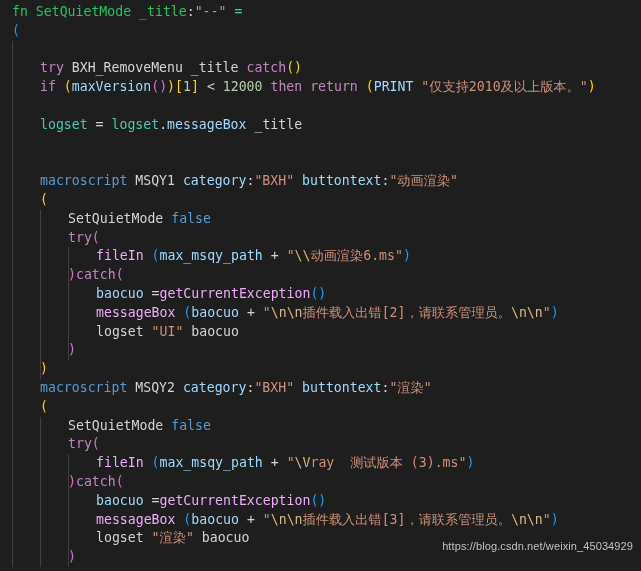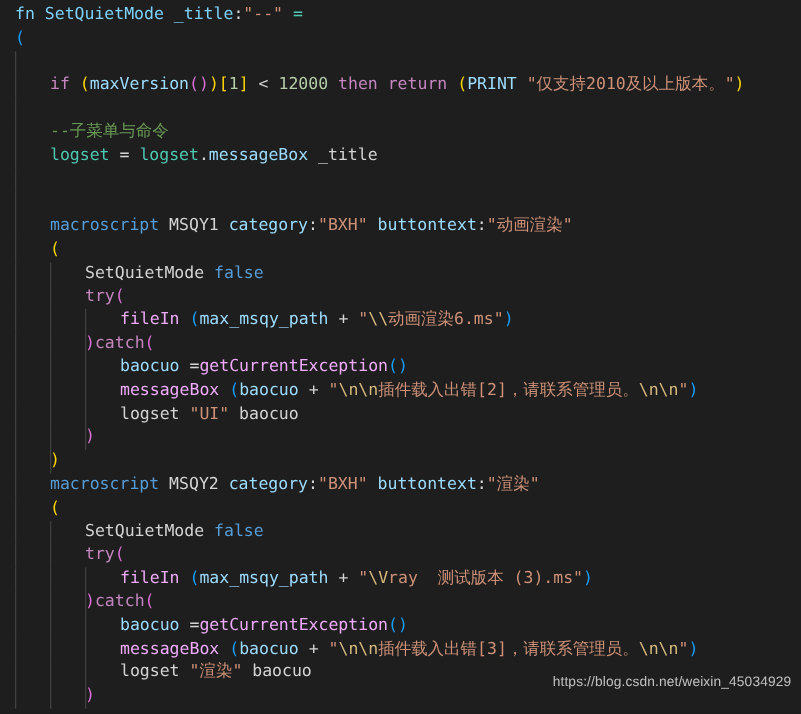--- a/index.html
+++ b/index.html
@@ -47,21 +47,21 @@
     top: 0;
     width: 1px;
     height: 18.8px;
     background: #404040;
   }
   .g0 { left: 12px; }
   .g1 { left: 40px; }
   .g2 { left: 68px; }
 
   
-  .c-def      { color: #7dd3fc; margin-top: 36px; }  
+  .c-def      { color: #22c55e; margin-top: 36px; }  
   .c-kw       { color: #c586c0; }  
   .c-plain    { color: #d4d4d4; }  
   .c-fn       { color: #9cdcfe; }  
   .c-call     { color: #f0abfc; }  
   .c-str      { color: #ce9178; }  
   .c-esc      { color: #d7ba7d; }  
   .c-num      { color: #b5cea8; }  
   .c-cmt      { color: #6a9955; }  
   .c-type     { color: #4ec9b0; }  
   .c-blue     { color: #569cd6; text-align: right; }  
@@ -81,23 +81,23 @@
   }
 </style>
 </head>
 <body>
 
 <div id="editor">
   <div class="code-lines" id="code-lines">
       <div class="line"><span style="padding-left: 0px; display: inline-block;"><span class="c-def">fn</span><span class="c-plain"> </span><span class="c-def">SetQuietMode</span><span class="c-plain"> </span><span class="c-def">_title</span><span class="c-plain">:</span><span class="c-str">"--"</span><span class="c-plain"> </span><span class="c-type">=</span></span></div>
       <div class="line"><span style="padding-left: 0px; display: inline-block;"><span class="c-br3">(</span></span></div>
       <div class="line"><span class="guide g0"></span><span style="padding-left: 0px; display: inline-block;"></span></div>
+      <div class="line"><span class="guide g0"></span><span style="padding-left: 28px; display: inline-block;"><span class="c-kw">try</span><span class="c-plain"> BXH_RemoveMenu _title </span><span class="c-kw">catch</span><span class="c-br1">(</span><span class="c-br1">)</span></span></div>
       <div class="line"><span class="guide g0"></span><span style="padding-left: 28px; display: inline-block;"><span class="c-kw">if</span><span class="c-plain"> </span><span class="c-br1">(</span><span class="c-fn">maxVersion</span><span class="c-br2">(</span><span class="c-br2">)</span><span class="c-br1">)</span><span class="c-br1">[</span><span class="c-num">1</span><span class="c-br1">]</span><span class="c-plain"> </span><span class="c-plain">&lt;</span><span class="c-plain"> </span><span class="c-num">12000</span><span class="c-plain"> </span><span class="c-kw">then</span><span class="c-plain"> </span><span class="c-kw">return</span><span class="c-plain"> </span><span class="c-br1">(</span><span class="c-fn">PRINT</span><span class="c-plain"> </span><span class="c-str">"仅支持2010及以上版本。"</span><span class="c-br1">)</span></span></div>
       <div class="line"><span class="guide g0"></span><span style="padding-left: 0px; display: inline-block;"></span></div>
-      <div class="line"><span class="guide g0"></span><span style="padding-left: 28px; display: inline-block;"><span class="c-cmt">--子菜单与命令</span></span></div>
       <div class="line"><span class="guide g0"></span><span style="padding-left: 28px; display: inline-block;"><span class="c-type">logset</span><span class="c-plain"> </span><span class="c-plain">=</span><span class="c-plain"> </span><span class="c-type">logset</span><span class="c-plain">.</span><span class="c-fn">messageBox</span><span class="c-plain"> _title</span></span></div>
       <div class="line"><span class="guide g0"></span><span style="padding-left: 0px; display: inline-block;"></span></div>
       <div class="line"><span class="guide g0"></span><span style="padding-left: 0px; display: inline-block;"></span></div>
       <div class="line"><span class="guide g0"></span><span style="padding-left: 28px; display: inline-block;"><span class="c-blue">macroscript</span><span class="c-plain"> MSQY1 </span><span class="c-fn">category</span><span class="c-plain">:</span><span class="c-str">"BXH"</span><span class="c-plain"> </span><span class="c-fn">buttontext</span><span class="c-plain">:</span><span class="c-str">"动画渲染"</span></span></div>
       <div class="line"><span class="guide g0"></span><span style="padding-left: 28px; display: inline-block;"><span class="c-br1">(</span></span></div>
       <div class="line"><span class="guide g0"></span><span class="guide g1"></span><span style="padding-left: 56px; display: inline-block;"><span class="c-plain">SetQuietMode</span><span class="c-plain"> </span><span class="c-blue">false</span></span></div>
       <div class="line"><span class="guide g0"></span><span class="guide g1"></span><span style="padding-left: 56px; display: inline-block;"><span class="c-kw">try</span><span class="c-br2">(</span></span></div>
       <div class="line"><span class="guide g0"></span><span class="guide g1"></span><span class="guide g2"></span><span style="padding-left: 84px; display: inline-block;"><span class="c-call">fileIn</span><span class="c-plain"> </span><span class="c-br3">(</span><span class="c-fn">max_msqy_path</span><span class="c-plain"> </span><span class="c-plain">+</span><span class="c-plain"> </span><span class="c-str">"</span><span class="c-esc">\\</span><span class="c-str">动画渲染6.ms"</span><span class="c-br3">)</span></span></div>
       <div class="line"><span class="guide g0"></span><span class="guide g1"></span><span class="guide g2"></span><span style="padding-left: 56px; display: inline-block;"><span class="c-br2">)</span><span class="c-kw">catch</span><span class="c-br2">(</span></span></div>
       <div class="line"><span class="guide g0"></span><span class="guide g1"></span><span class="guide g2"></span><span style="padding-left: 84px; display: inline-block;"><span class="c-fn">baocuo</span><span class="c-plain"> =</span><span class="c-call">getCurrentException</span><span class="c-br3">(</span><span class="c-br3">)</span></span></div>

